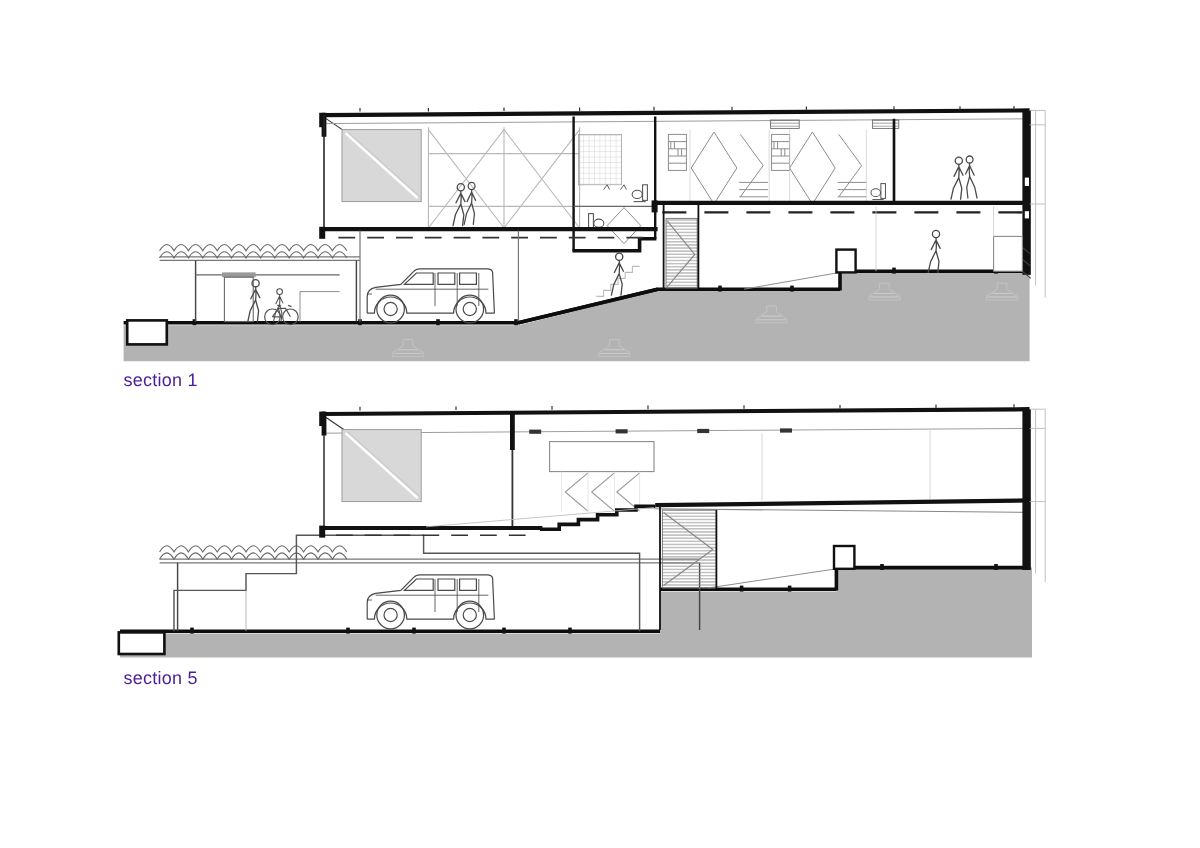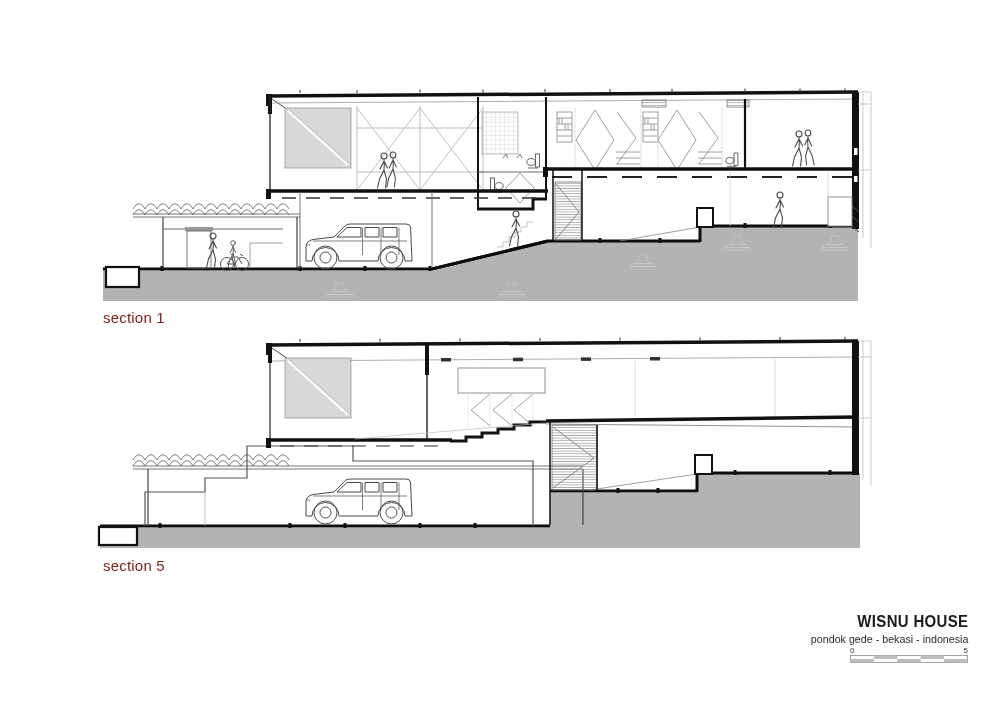--- a/index.html
+++ b/index.html
@@ -1,19 +1,19 @@
 <!DOCTYPE html>
 <html><head>
 <meta charset="utf-8">
 <style>
   html,body{margin:0;padding:0;background:#fff;}
   .canvas{position:relative;width:1000px;height:707px;background:#fff;overflow:hidden;
           font-family:"Liberation Sans", sans-serif;}
   .drawing{position:absolute;left:0;top:0;}
-  .sec-label{position:absolute;font-size:15px;color:#7f1d1d;letter-spacing:.2px;}
+  .sec-label{position:absolute;font-size:15px;color:#4c1d95;letter-spacing:.2px;}
   .sec-label.s1{left:103px;top:309px;}
   .sec-label.s2{left:103px;top:557px;}
   .titleblock{position:absolute;right:32px;top:612px;text-align:right;color:#1a1a1a;}
   .tb-project{font-size:17px;font-weight:bold;letter-spacing:.4px;transform:scaleX(.88);
               transform-origin:right center;white-space:nowrap;}
   .tb-location{font-size:11.5px;margin-top:1px;transform:scaleX(.93);transform-origin:right center;
                white-space:nowrap;color:#2a2a2a;}
   .scalewrap{margin-top:2px;width:118px;margin-left:auto;}
   .scalenums{display:flex;justify-content:space-between;font-size:8px;color:#333;line-height:8px;}
   svg{display:block;}
@@ -299,31 +299,13 @@
         <path d="M550,421 V525 M597,425 V491" stroke="#111" stroke-width="1.5"></path>
       </g>
 
       <use href="#car" transform="translate(303,472)"></use>
     </g>
   </svg>
 
   <div class="sec-label s1">section 1</div>
   <div class="sec-label s2">section 5</div>
 
-  <div class="titleblock">
-    <div class="tb-project">WISNU HOUSE</div>
-    <div class="tb-location">pondok gede - bekasi - indonesia</div>
-    <div class="scalewrap">
-      <div class="scalenums">
-        <span>0</span>
-        <span>5</span>
-      </div>
-      <svg width="118" height="8" viewBox="0 0 118 8">
-        <rect x="0.5" y="0.5" width="117" height="7" fill="#fff" stroke="#8a8a8a" stroke-width="0.8"></rect>
-        <rect x="0.5" y="4" width="23.4" height="3.5" fill="#bdbdbd"></rect>
-        <rect x="23.9" y="0.5" width="23.4" height="3.5" fill="#bdbdbd"></rect>
-        <rect x="47.3" y="4" width="23.4" height="3.5" fill="#bdbdbd"></rect>
-        <rect x="70.7" y="0.5" width="23.4" height="3.5" fill="#bdbdbd"></rect>
-        <rect x="94.1" y="4" width="23.4" height="3.5" fill="#bdbdbd"></rect>
-      </svg>
-    </div>
-  </div>
 </div>
 
 </body></html>

